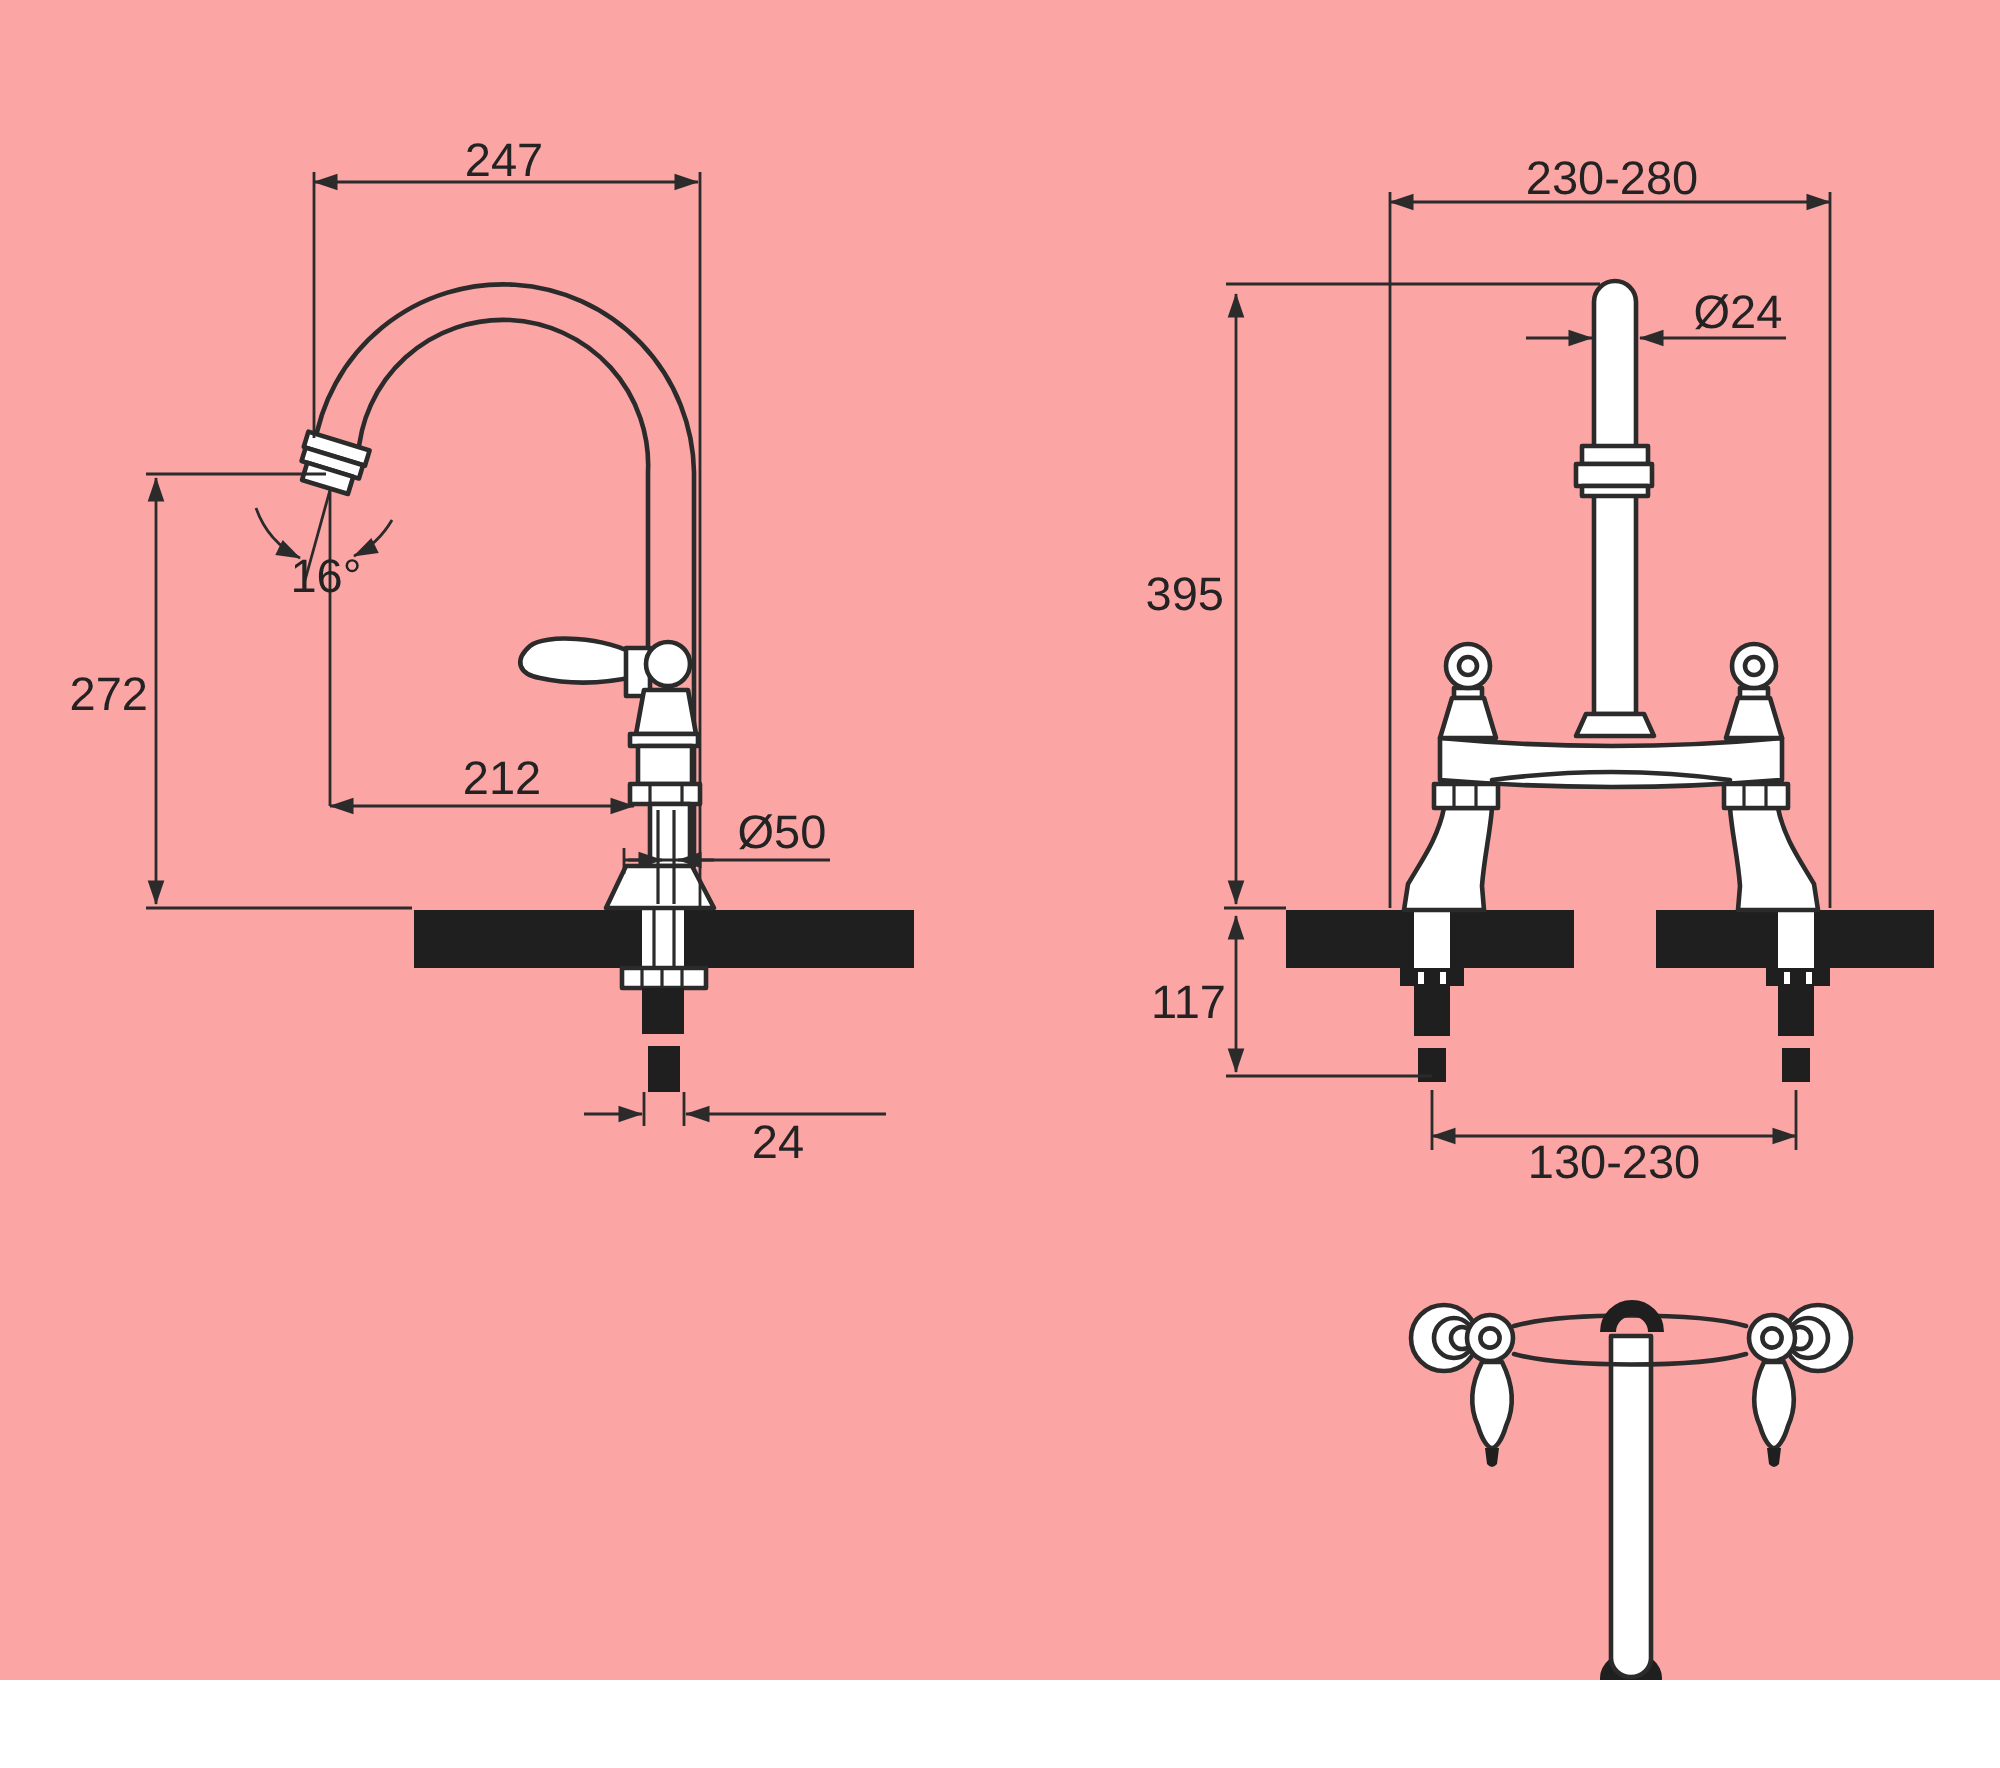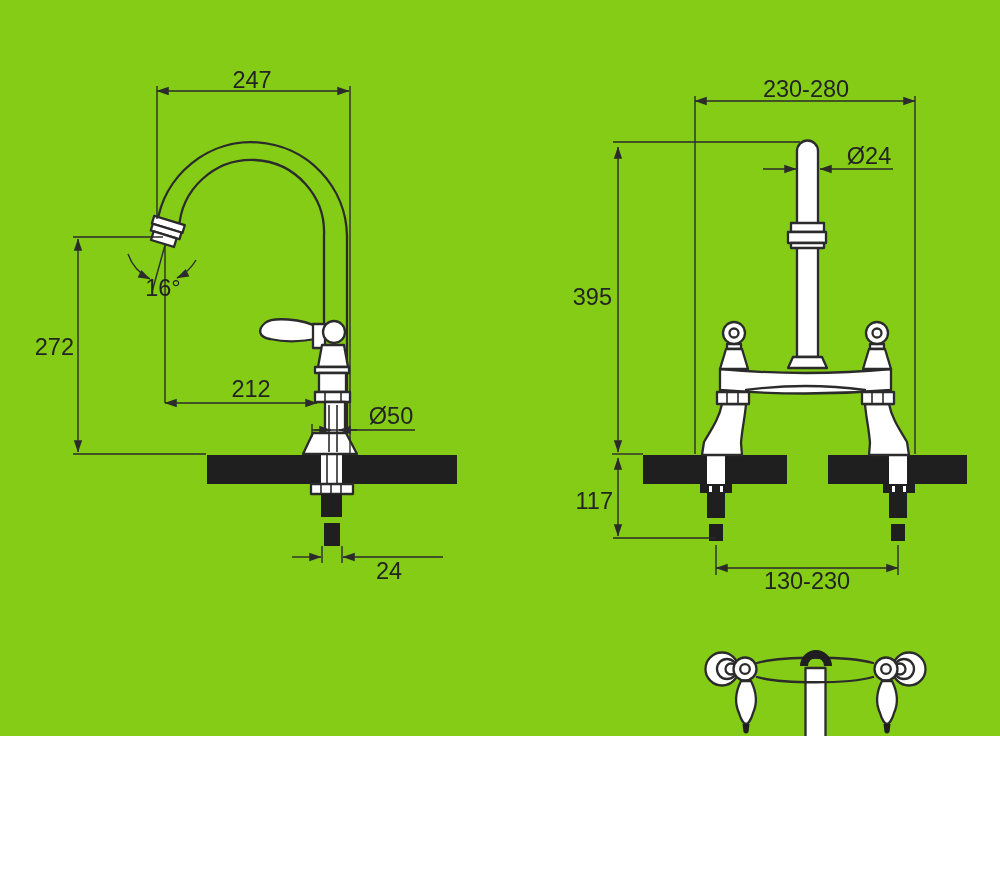--- a/index.html
+++ b/index.html
@@ -1,16 +1,16 @@
 <!DOCTYPE html>
 <html><head>
 <meta charset="utf-8">
 <style>
   html,body{margin:0;padding:0;background:#ffffff;}
-  .stage{position:relative;width:1000px;height:736px;background:#84cc16;overflow:hidden;}
+  .stage{position:relative;width:1000px;height:840px;background:#fca5a5;overflow:hidden;}
   svg{display:block;}
   .dim{stroke:#2b2b2b;stroke-width:1.4;fill:none;}
   .arrfill{fill:#2b2b2b;}
   .ol{stroke:#2b2b2b;stroke-width:2.3;fill:#ffffff;stroke-linejoin:round;}
   .oln{stroke:#2b2b2b;stroke-width:2.3;fill:none;stroke-linejoin:round;stroke-linecap:round;}
   .thin{stroke:#2b2b2b;stroke-width:1.6;fill:none;}
   .blk{fill:#1f1f1f;stroke:none;}
   .wht{fill:#ffffff;stroke:none;}
   text{font-family:"Liberation Sans", sans-serif;font-size:23.5px;font-weight:500;fill:#232323;}
   .mid{text-anchor:middle;}

